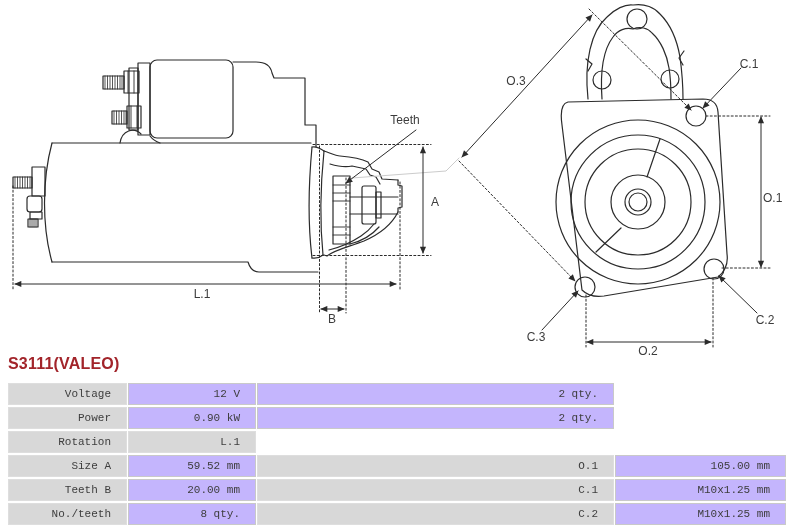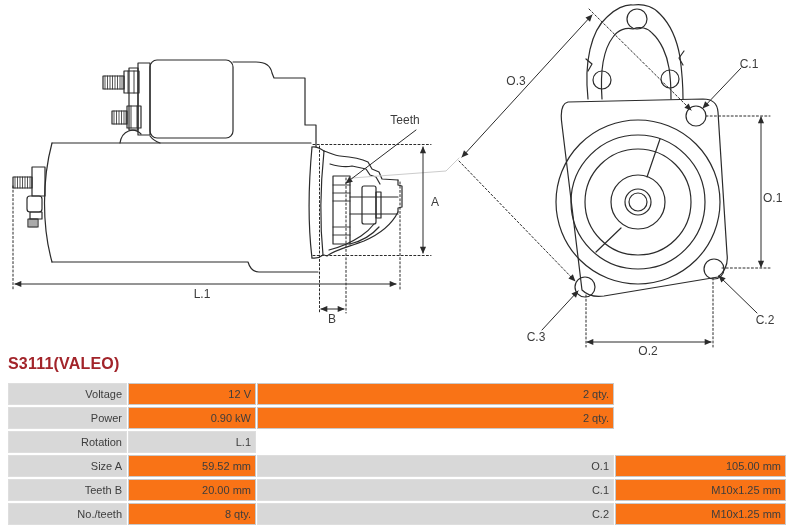--- a/index.html
+++ b/index.html
@@ -5,23 +5,23 @@
   html,body{margin:0;padding:0;background:#fff;}
   .screen{position:relative;width:791px;height:530px;background:#ffffff;overflow:hidden;
           font-family:"Liberation Sans",sans-serif;}
   svg{position:absolute;left:0;top:0;}
   .pn-title{position:absolute;left:8px;top:355px;font-size:16px;font-weight:bold;
             color:#a2242a;letter-spacing:.2px;}
   .spec-table{position:absolute;left:8px;top:383px;width:778px;display:flex;
               flex-direction:column;gap:2px;}
   .spec-row{display:grid;grid-template-columns:119px 128px 357px 171px;column-gap:1px;height:22px;}
   .cell{box-sizing:border-box;font-size:11px;line-height:20px;text-align:right;
-        padding:0 4px 0 2px;color:#3d3d3d;white-space:nowrap;overflow:hidden;}
+        padding:0 15px 0 2px;color:#3d3d3d;white-space:nowrap;overflow:hidden;font-family:Liberation Mono, monospace;}
   .lbl{background:#d8d8d8;border:1px solid #dedede;}
-  .val{background:#f97316;border:1px solid #c9c9c9;}
+  .val{background:#c4b5fd;border:1px solid #c9c9c9;}
   .dim-text{font-size:12px;fill:#3c3c3c;font-family:"Liberation Sans",sans-serif;}
 </style>
 </head>
 <body>
 
 <div class="screen">
 
 <svg width="791" height="356" viewBox="0 0 791 356" fill="none" stroke="#2b2b2b" stroke-width="1.2" stroke-linecap="round" stroke-linejoin="round">
   <defs>
     <marker id="arr" viewBox="0 0 10 10" refX="9" refY="5" markerWidth="9" markerHeight="7" markerUnits="userSpaceOnUse" orient="auto-start-reverse">

